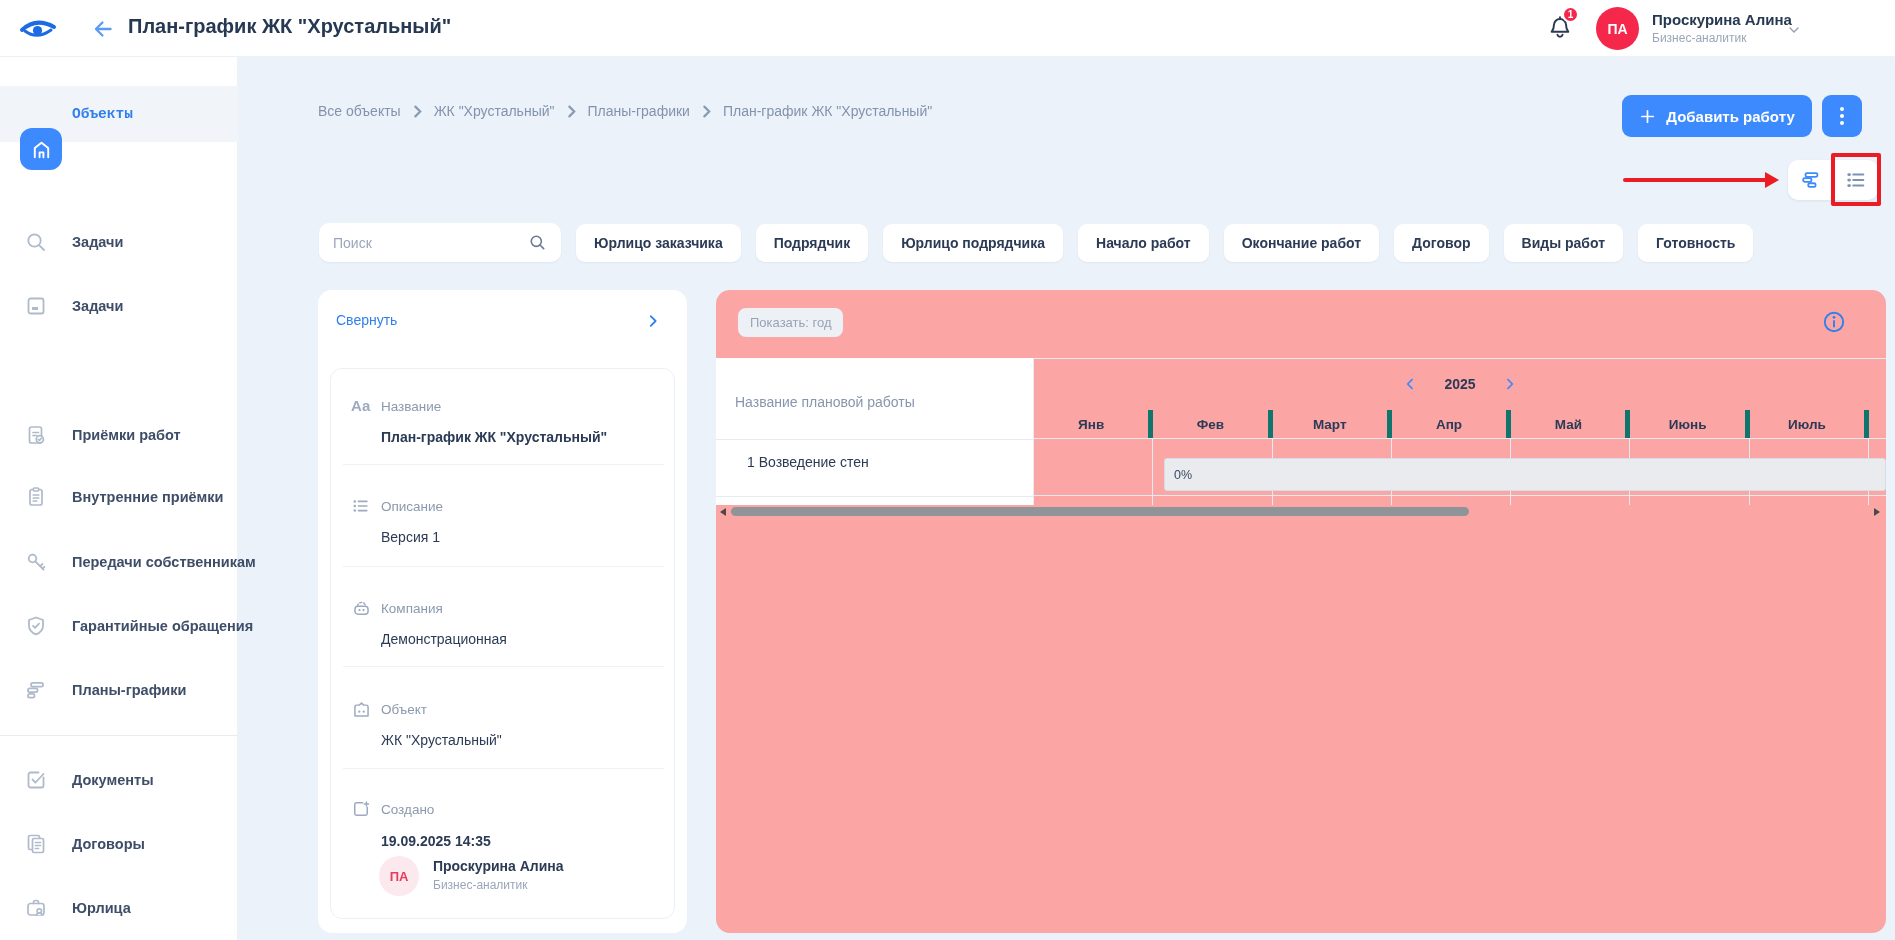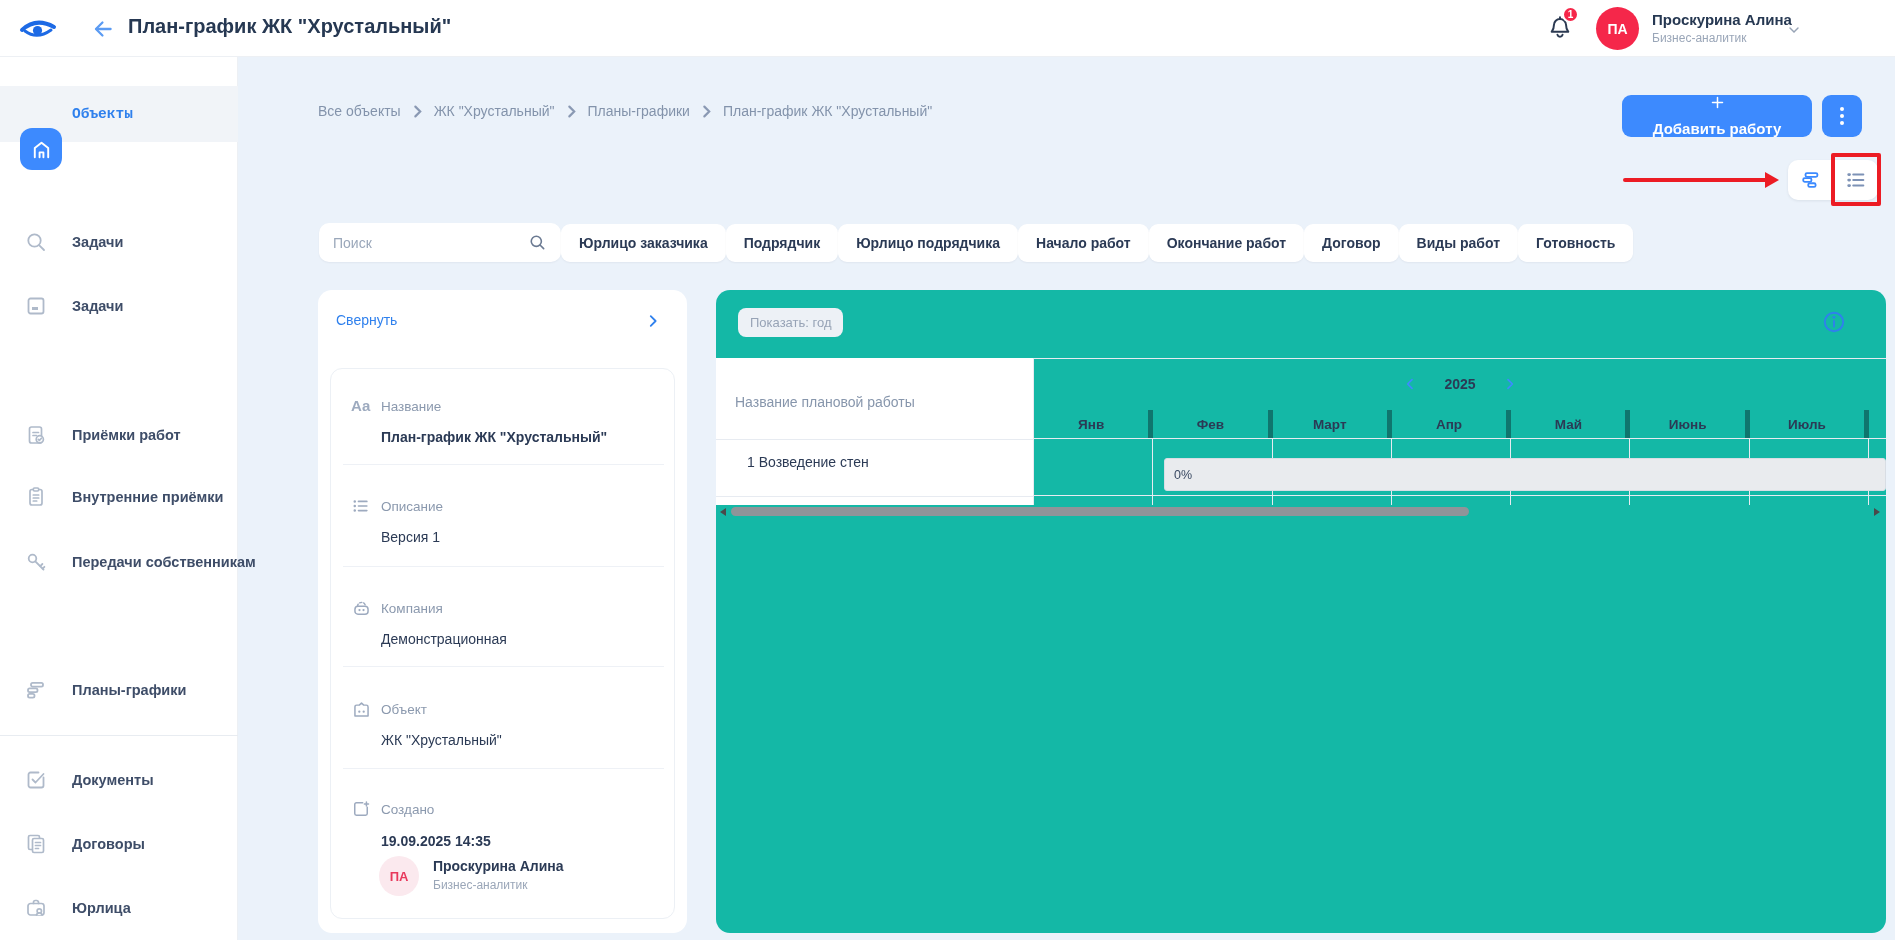--- a/index.html
+++ b/index.html
@@ -30,34 +30,34 @@
   .nav-active-sq { position:absolute; left:20px; top:36px; width:42px; height:42px; border-radius:12px; background:#3D8AFE;
                    display:flex; align-items:center; justify-content:center; }
   .nav-divider { position:absolute; left:0; top:678px; width:238px; height:1px; background:#E8ECF1; }
 
   
   .content { position:absolute; left:238px; top:57px; width:1426px; height:883px; }
   .breadcrumb { position:absolute; left:80px; top:46px; display:flex; align-items:center; gap:12px; font-size:14px; color:#8393AB; }
   .crumb { cursor:pointer; white-space:nowrap; }
 
   .btn-add { position:absolute; left:1384px; top:38px; width:190px; height:42px; background:#3D8AFE; border-radius:9px; color:#fff;
-             display:flex; align-items:center; justify-content:center; gap:10px; font-size:15px; font-weight:bold; cursor:pointer;flex-direction:column; }
+             display:flex; align-items:center; justify-content:center; gap:10px; font-size:15px; font-weight:bold; cursor:pointer; }
   .btn-kebab { position:absolute; left:1584px; top:38px; width:40px; height:42px; background:#3D8AFE; border-radius:9px;
                display:flex; flex-direction:column; align-items:center; justify-content:center; gap:3px; cursor:pointer; }
   .btn-kebab i { width:4px; height:4px; border-radius:50%; background:#fff; }
 
   .toggle-group { position:absolute; left:1550px; top:103px; width:90px; height:40px; background:#fff; border-radius:10px;
                   box-shadow:0 1px 3px rgba(16,24,40,.08); display:flex; }
   .toggle-cell { width:45px; height:40px; display:flex; align-items:center; justify-content:center; cursor:pointer; }
   .ann-rect { position:absolute; left:1593px; top:96px; width:50px; height:53px; border:4px solid #EC1C24; border-radius:2px; z-index:25; }
   .ann-arrow-line { position:absolute; left:1385px; top:121px; width:144px; height:4px; background:#EC1C24; border-radius:2px; }
   .ann-arrow-head { position:absolute; left:1527px; top:115px; width:0; height:0; border-left:14px solid #EC1C24;
                     border-top:8px solid transparent; border-bottom:8px solid transparent; }
 
-  .filters { position:absolute; left:81px; top:166px; display:flex; align-items:center; }
+  .filters { position:absolute; left:81px; top:166px; display:flex; gap:15px; align-items:center; }
   .search-box { width:242px; height:39px; background:#fff; border-radius:10px; box-shadow:0 1px 2px rgba(16,24,40,.05);
                 display:flex; align-items:center; padding:0 14px; gap:10px; }
   .search-box input { border:none; outline:none; flex:1; font-size:14px; font-family:"Liberation Sans",sans-serif; color:#2B3A55; background:transparent; }
   .search-box input::placeholder { color:#9AA7BA; }
   .pill { height:38px; background:#fff; border-radius:9px; box-shadow:0 1px 2px rgba(16,24,40,.05); display:flex; align-items:center;
           padding:0 18px; font-size:14px; font-weight:bold; color:#2B3A55; cursor:pointer; white-space:nowrap; }
 
   
   .panel { position:absolute; left:80px; top:233px; width:369px; height:643px; background:#fff; border-radius:14px; }
   .collapse-link { position:absolute; left:18px; top:22px; font-size:14px; color:#2F80ED; cursor:pointer; }
@@ -66,21 +66,21 @@
   .f-ic { position:absolute; left:20px; width:22px; height:22px; color:#9DAABF; }
   .f-label { position:absolute; left:50px; font-size:13.5px; color:#8B99AE; }
   .f-value { position:absolute; left:50px; font-size:14px; color:#2B3A55; }
   .f-div { position:absolute; left:12px; width:321px; height:1px; background:#EEF1F6; }
   .avatar-p { position:absolute; left:48px; top:487px; width:40px; height:40px; border-radius:50%; background:#FBE9EE; color:#E8395C;
               font-size:13px; font-weight:bold; display:flex; align-items:center; justify-content:center; }
   .author-name { position:absolute; left:102px; top:489px; font-size:14px; font-weight:bold; color:#2B3A55; }
   .author-role { position:absolute; left:102px; top:509px; font-size:12px; color:#9AA6B8; }
 
   
-  .gantt { position:absolute; left:478px; top:233px; width:1170px; height:643px; background:#14b8a6; border-radius:14px; overflow:hidden; }
+  .gantt { position:absolute; left:478px; top:233px; width:1170px; height:643px; background:#fca5a5; border-radius:14px; overflow:hidden; }
   .scale-pill { position:absolute; left:22px; top:18px; height:29px; background:#EDF1F6; border-radius:8px; display:flex; align-items:center;
                 padding:0 12px; font-size:13px; color:#97A3B6; cursor:pointer; }
   .info-ic { position:absolute; left:1106px; top:20px; width:24px; height:24px; cursor:pointer; }
   .tbl-sep { position:absolute; left:0; top:68px; width:1170px; height:1px; background:#E7EBF1; }
 
   .sticky-col { position:absolute; left:0; top:68px; width:318px; height:147px; background:#fff; border-right:1px solid #E7EBF1; z-index:5; }
   .col-header-lbl { position:absolute; left:19px; top:36px; font-size:14px; color:#8796AC; }
   .sticky-hline { position:absolute; left:0; width:318px; height:1px; background:#E7EBF1; }
   .row-name { position:absolute; left:31px; top:96px; font-size:14px; font-weight:500; color:#2B3A55; cursor:pointer; }
 
@@ -206,20 +206,29 @@
         <svg width="24" height="24" viewBox="0 0 24 24" fill="none" stroke="currentColor" stroke-width="1.8" stroke-linecap="round" stroke-linejoin="round">
           <circle cx="8.5" cy="8.5" r="3.8"></circle>
             <path d="M11.3 11.3 19.5 19.5"></path>
             <path d="M16.2 16.2 18.4 14"></path>
             <path d="M18.6 18.6 20.4 16.8"></path>
         </svg>
       </span>
       <span class="lbl">Передачи собственникам</span>
     </div>
 
+    <div class="nav-item" style="top:547px;">
+      <span class="ic">
+        <svg width="24" height="24" viewBox="0 0 24 24" fill="none" stroke="currentColor" stroke-width="1.8" stroke-linecap="round" stroke-linejoin="round">
+          <path d="M12 3.5 19 6v5.5c0 4.5-3 7.4-7 8.9-4-1.5-7-4.4-7-8.9V6Z"></path>
+            <path d="m9 11.8 2 2 4-4.2"></path>
+        </svg>
+      </span>
+      <span class="lbl">Гарантийные обращения</span>
+    </div>
 
     <div class="nav-item" style="top:611px;">
       <span class="ic">
         <svg width="24" height="24" viewBox="0 0 24 24" fill="none" stroke="currentColor" stroke-width="1.8">
           <rect x="7" y="4.8" width="12" height="3.8" rx="1.6"></rect>
             <rect x="4" y="10.3" width="9.5" height="3.8" rx="1.6"></rect>
             <rect x="4" y="15.8" width="6.5" height="3.8" rx="1.6"></rect>
         </svg>
       </span>
       <span class="lbl">Планы-графики</span>

